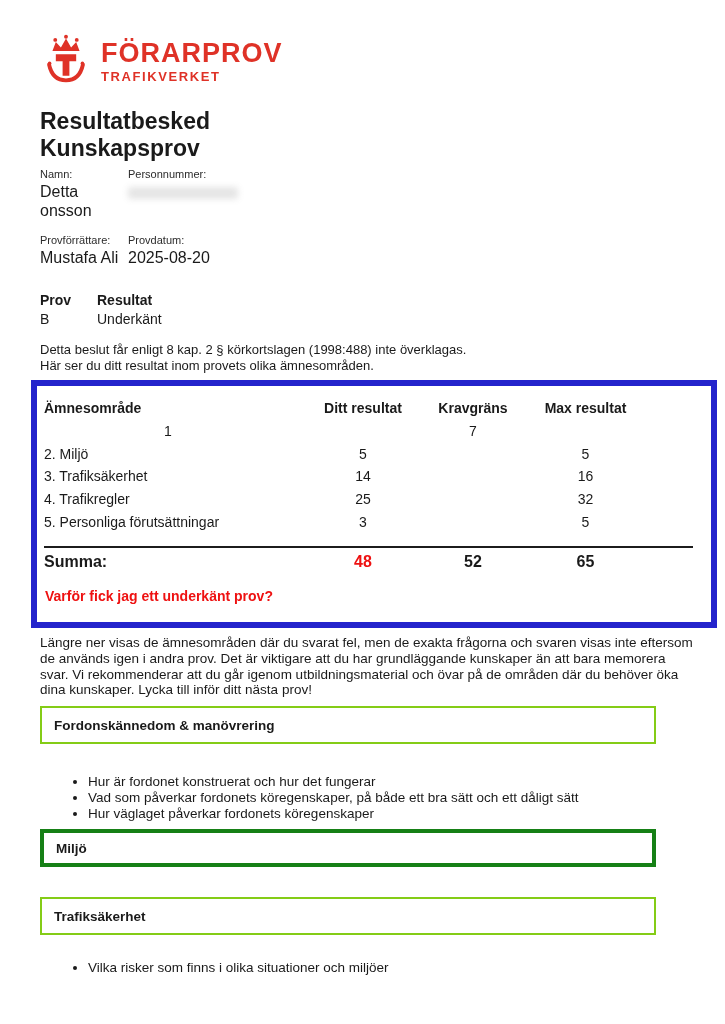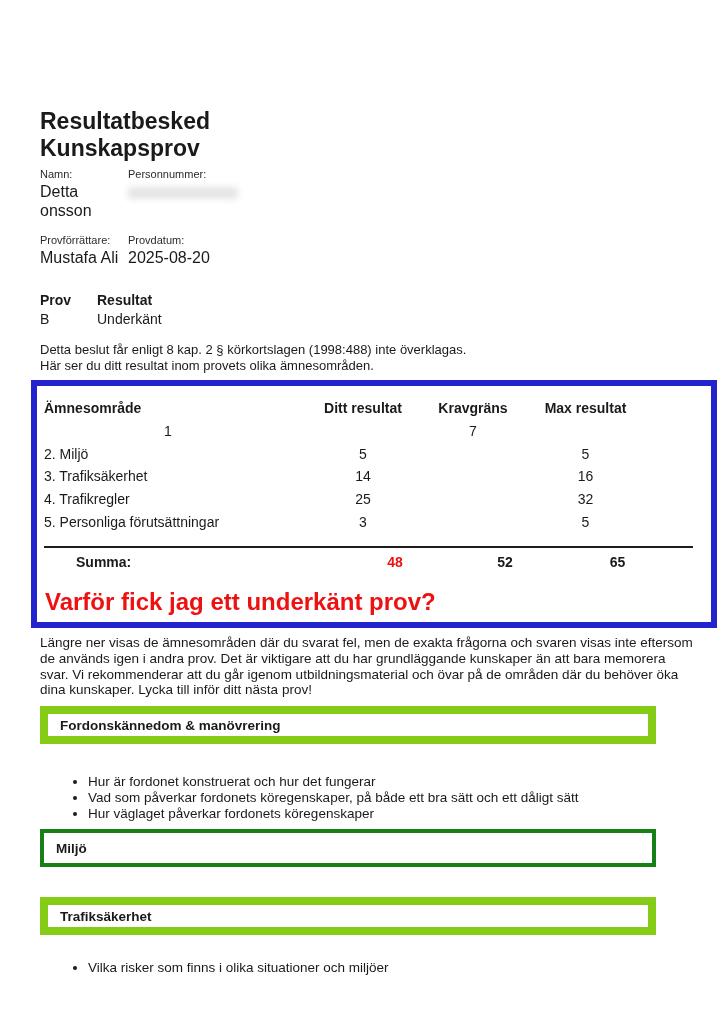--- a/index.html
+++ b/index.html
@@ -32,44 +32,64 @@
   .legal { position:absolute; left:40px; top:342px; font-size:13px; line-height:15.5px; width:660px; }
 
   
   .blue-box { position:absolute; left:31px; top:380px; width:686px; height:248px; border:6px solid #2424cc; background:#fff; }
   .rt { display:grid; grid-template-columns:262px 128px 92px 133px; align-items:center; }
   .rt .c1 { padding-left:7px; text-align:left; }
   .rt .c2,.rt .c3,.rt .c4 { text-align:center; }
   .rt-head { padding-top:10px; font-weight:bold; font-size:14px; height:34px; }
   .rt-row { font-size:14px; height:22.6px; }
   .sum-line { border:none; border-top:2px solid #1c1c1c; margin:13px 18px 0 7px; }
-  .rt-sum { font-weight:bold; font-size:14px; margin-top:4px; height:20px;padding-left:32px; }
+  .rt-sum { font-weight:bold; font-size:16px; margin-top:4px; height:20px; }
   .red-num { color:#ee1111; }
-  .question { margin:16px 0 0 8px; font-size:24px; font-weight:bold; color:#ee1111; }
+  .question { margin:16px 0 0 8px; font-size:14px; font-weight:bold; color:#ee1111; }
 
   
   .explain { position:absolute; left:40px; top:635px; width:655px; font-size:13.5px; line-height:15.8px; }
 
   
   .sec-box { position:absolute; left:40px; width:616px; height:38px; display:flex; align-items:center; padding-left:12px; background:#fff; }
-  .b-red { border:8px solid #84cc16; }
+  .b-red { border:2px solid #84cc16; }
   .b-green { border:4px solid #168016; }
   .sec-title { font-size:13.5px; font-weight:bold; }
   .s1 { top:706px; } .s2 { top:829px; } .s3 { top:897px; }
 
   
   .bullets { position:absolute; left:72px; width:580px; font-size:13.5px; line-height:16.2px; }
   .bullets ul { list-style:disc; padding-left:16px; }
   .bl1 { top:774px; } .bl2 { top:960px; }
 </style>
 </head>
 <body>
 
 <div class="page">
 
+  <div class="logo">
+    <span>
+      <svg width="52" height="52" viewBox="0 0 44 46" aria-hidden="true">
+        <g fill="#df3227">
+          <path d="M10 15 L13 7 L17.5 12 L22 4 L26.5 12 L31 7 L34 15 Z"></path>
+          <circle cx="12.5" cy="5.2" r="1.7"></circle>
+            <circle cx="22" cy="2.4" r="1.7"></circle>
+            <circle cx="31.5" cy="5.2" r="1.7"></circle>
+          <path d="M13 18 h18 v6 h-6 v13 h-6 V24 h-6 z"></path>
+          <circle cx="7.5" cy="26" r="1.6"></circle>
+            <circle cx="36.5" cy="26" r="1.6"></circle>
+        </g>
+        <path d="M7 27 q3 14 15 14 q12 0 15 -14" fill="none" stroke="#df3227" stroke-width="3.4" stroke-linecap="round"></path>
+      </svg>
+    </span>
+    <span class="logo-text">
+      <span class="brand">FÖRARPROV</span>
+      <span class="subbrand">TRAFIKVERKET</span>
+    </span>
+  </div>
 
   <div class="doc-title">
     <div>Resultatbesked</div>
     <div>Kunskapsprov</div>
   </div>
 
   <div class="info-row r1">
     <div>
       <div class="lbl">Namn:</div>
       <div class="val">Detta onsson</div>

